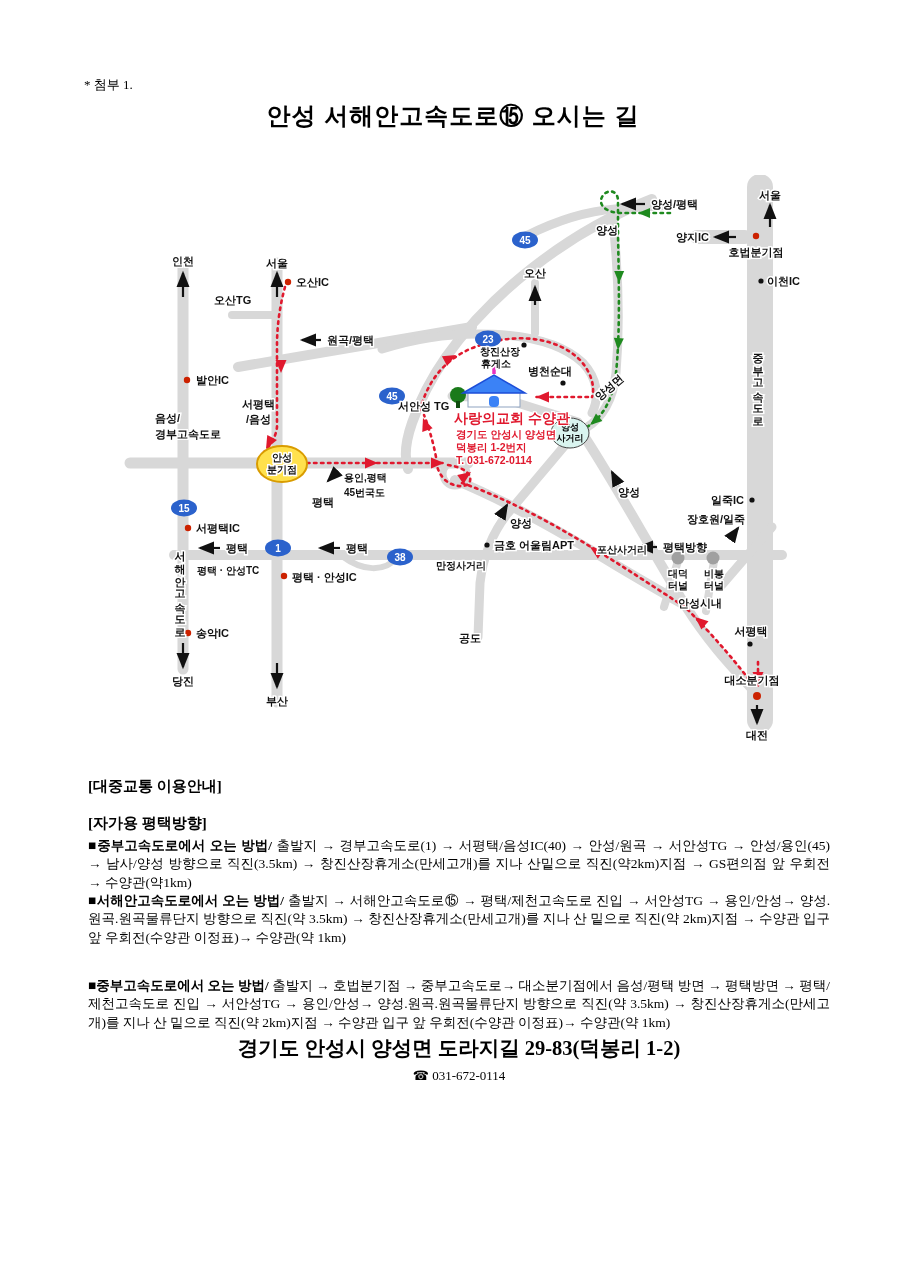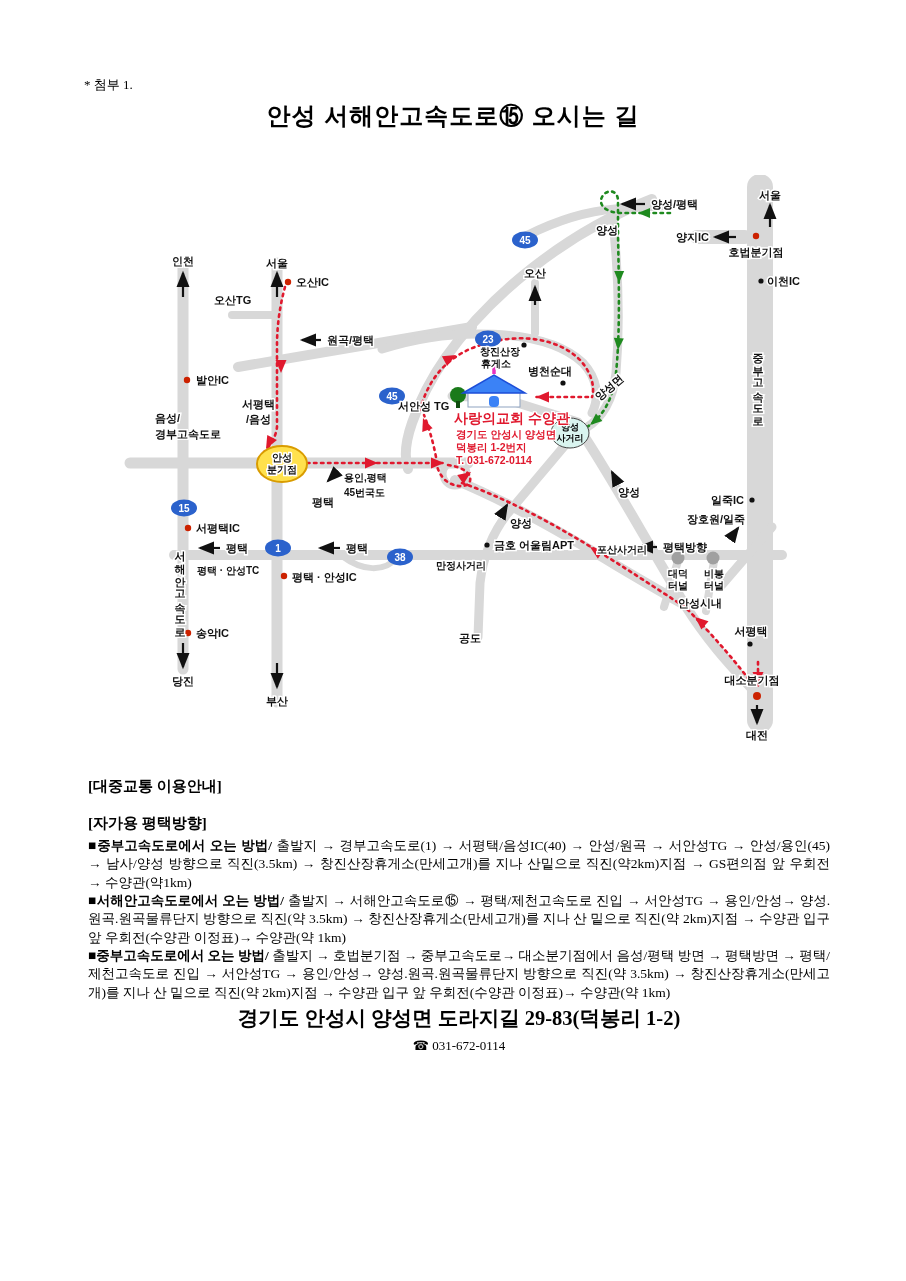--- a/index.html
+++ b/index.html
@@ -18,21 +18,21 @@
   .road{stroke:#d8d8d8;fill:none;stroke-linecap:round;}
   .rred{stroke:#e0192e;stroke-width:2.6;stroke-dasharray:2.5 4.5;fill:none;stroke-linecap:round;}
   .rgrn{stroke:#1f8a1f;stroke-width:2.6;stroke-dasharray:2.5 4.5;fill:none;stroke-linecap:round;}
   .blk{stroke:#111;stroke-width:2.2;fill:none;}
   .content{position:absolute;left:88px;top:776px;width:742px;font-size:13.5px;line-height:1.36;text-align:justify;}
   .sect{font-size:15px;font-weight:700;margin:0 0 3px 0;font-family:"Liberation Serif",serif;}
   .sect2{margin-top:17px;}
   .item{margin:0;}
   .lead{font-weight:700;}
   .gap1{}
-  .gap2{}
+  .gap2{margin-top:30px;}
   .addr{margin-top:3px;text-align:center;font-size:20.5px;font-weight:700;}
   .phone{margin-top:4px;text-align:center;font-size:13px;}
 </style>
 </head>
 <body>
 
 <div id="page">
 
   <div class="note">* 첨부 1.</div>
   <div class="title">안성 서해안고속도로⑮ 오시는 길</div>

